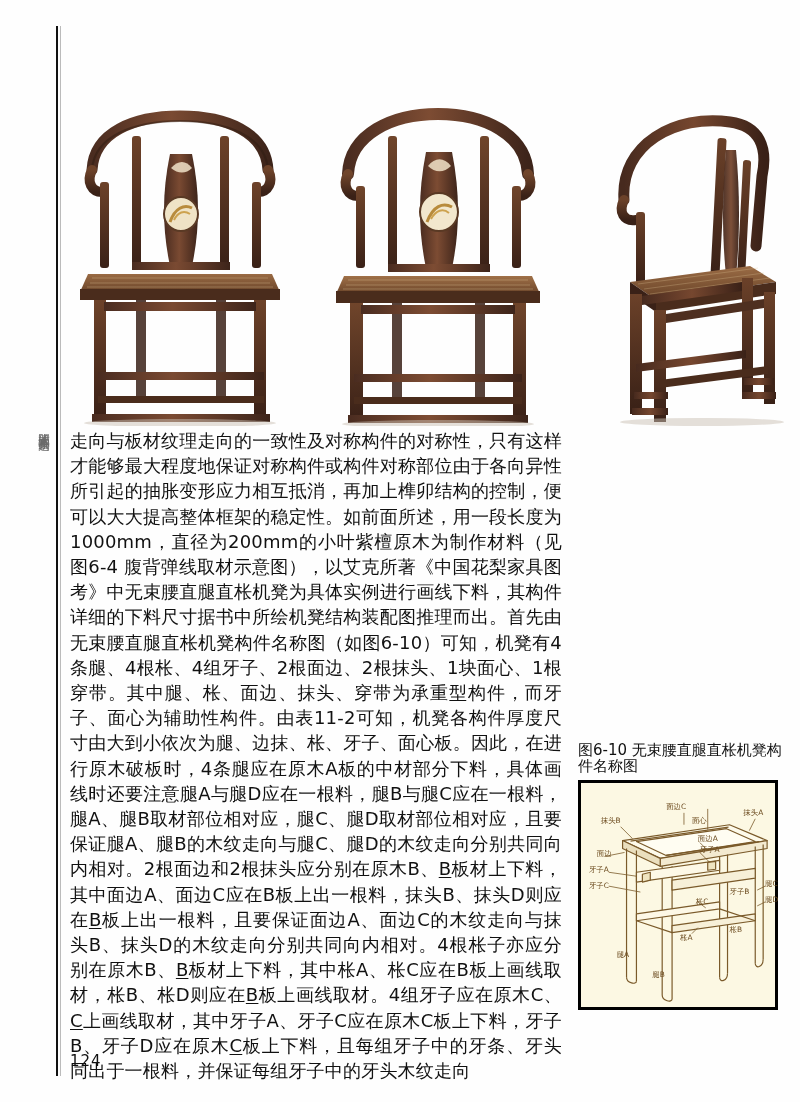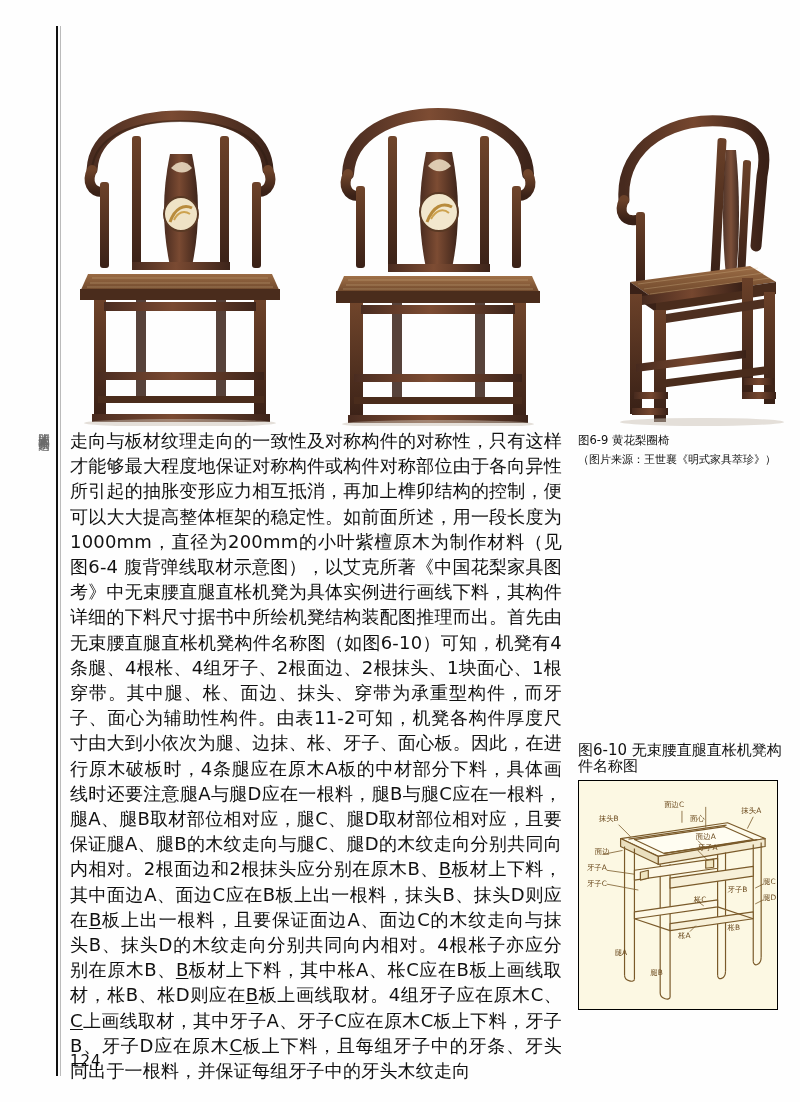--- a/index.html
+++ b/index.html
@@ -80,21 +80,21 @@
     color: #111;
     line-height: 16px;
   }
 
   
   .drawing-box {
     position: absolute;
     left: 578px; top: 780px;
     width: 200px; height: 230px;
     background: #fcf8e3;
-    border: 1px solid #000000;
+    border: 3px solid #000000;
   }
 
   
   .body-text {
     position: absolute;
     left: 70px; top: 428px;
     width: 492px;
     font-size: 18px;
     line-height: 25.2px;
     color: #111;
@@ -292,24 +292,20 @@
         <path d="M70,284 L178,270 L178,278 L70,292 Z" fill="#4a2c1c"></path>
         <rect x="44" y="296" width="34" height="7" fill="url(#wd3)"></rect>
         <rect x="154" y="282" width="30" height="7" fill="url(#wd3)"></rect>
         <rect x="42" y="312" width="36" height="7" fill="url(#wd3)"></rect>
         <rect x="152" y="296" width="34" height="7" fill="url(#wd3)"></rect>
         <ellipse cx="112" cy="326" rx="82" ry="4" fill="#c9bfb4" opacity=".5"></ellipse>
       </svg>
     </div>
   </div>
 
-  <div class="cap-9">
-    <div>图6-9 黄花梨圈椅</div>
-    <div class="line2">（图片来源：王世襄《明式家具萃珍》）</div>
-  </div>
 
   <div class="cap-10">图6-10 无束腰直腿直枨机凳构件名称图</div>
 
   <div class="drawing-box">
     <svg viewBox="0 0 200 230" width="198" height="228" aria-hidden="true">
       <g fill="none" stroke="#7a5a2a" stroke-width="1.2" stroke-linejoin="round">
 
         <path d="M42,58 L150,42 L188,58 L80,76 Z" fill="#fdfaea"></path>
         <path d="M80,76 L188,58 L188,66 L80,84 Z" fill="#f3ead0"></path>
         <path d="M42,58 L80,76 L80,84 L42,66 Z" fill="#eadfbe"></path>

